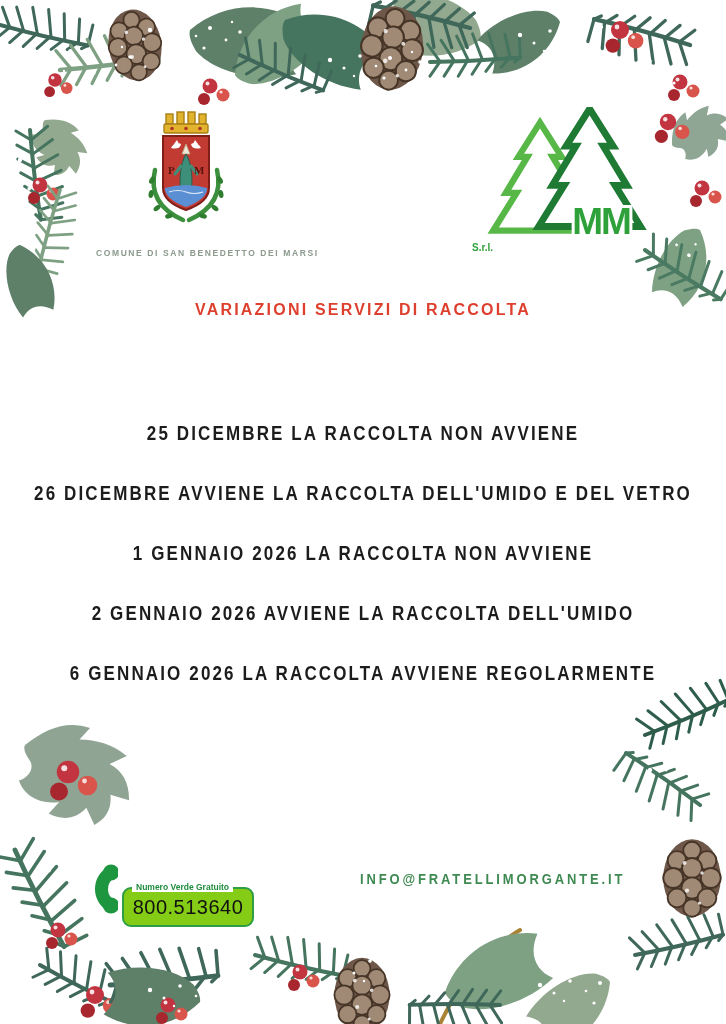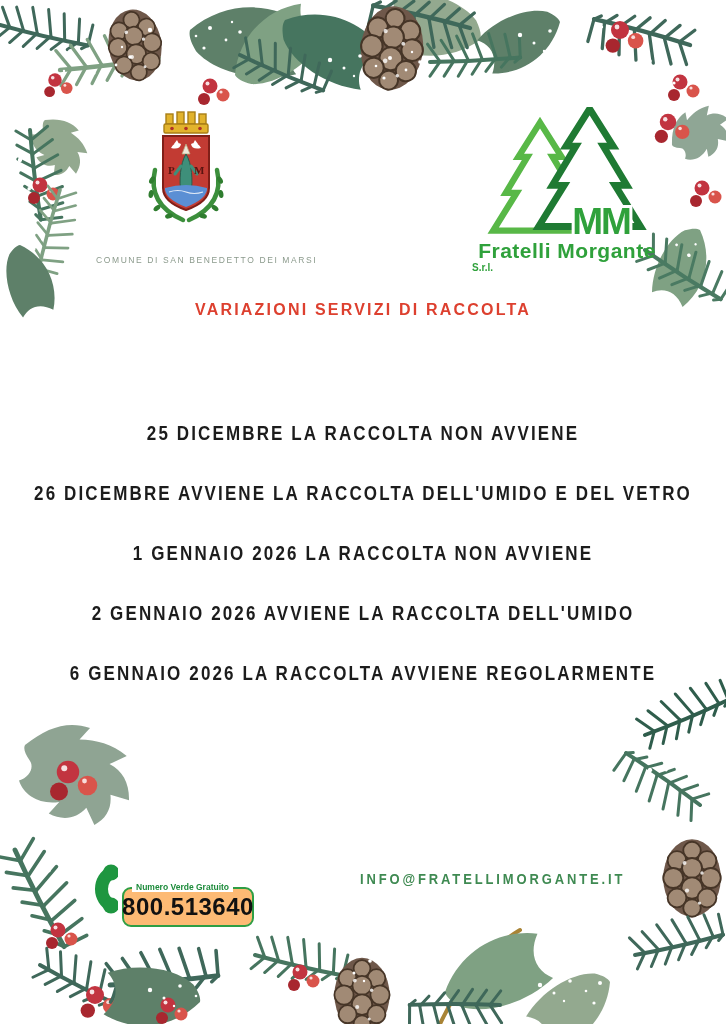--- a/index.html
+++ b/index.html
@@ -6,21 +6,21 @@
   .poster{
     position:relative;width:726px;height:1024px;background:#ffffff;
     overflow:hidden;font-family:"Liberation Sans",sans-serif;
   }
   .decor{position:absolute;left:0;top:0;width:726px;height:1024px;pointer-events:none;}
   .content{position:absolute;left:0;top:0;width:726px;height:1024px;}
 
   
   .muni-block{position:absolute;left:96px;top:108px;width:180px;text-align:center;}
   .muni-label{
-    margin-top:11px;font-size:8.5px;font-weight:normal;letter-spacing:1.6px;
+    margin-top:4px;font-size:8.5px;font-weight:bold;letter-spacing:1.6px;
     color:#8B9A8C;white-space:nowrap;
   }
   .company-block{position:absolute;left:472px;top:107px;width:190px;text-align:center;}
   .company-name{
     margin-top:-4px;font-size:21px;font-weight:bold;color:#2FA13B;
     letter-spacing:0.5px;white-space:nowrap;
   }
   .company-suffix{
     font-size:10px;font-weight:bold;color:#2FA13B;text-align:left;
     padding-right:28px;margin-top:-1px;
@@ -38,29 +38,29 @@
   .schedule-line{
     height:60px;display:flex;align-items:center;justify-content:center;
     font-size:17px;font-weight:700;letter-spacing:0.125em;color:#1C1C1C;
     white-space:nowrap;transform:scaleY(1.18);
   }
 
   
   .phone-group{position:absolute;left:88px;top:851px;display:flex;align-items:center;}
   .phone-box{
     position:relative;margin-left:4px;width:128px;height:36px;
-    border:2.5px solid #2E9E44;border-radius:9px;background:#fdba74;margin-top:36px;
+    border:2.5px solid #2E9E44;border-radius:9px;background:#84cc16;margin-top:36px;
   }
   .phone-label{
     position:absolute;left:8px;top:-7px;background:#fff;padding:0 4px;
     font-size:8.5px;font-weight:bold;color:#1E8C3C;white-space:nowrap;
   }
   .phone-number{
     width:100%;height:100%;display:flex;align-items:center;justify-content:center;
-    font-size:24px;font-weight:bold;color:#111111;letter-spacing:0.5px;
+    font-size:20px;font-weight:normal;color:#111111;letter-spacing:0.5px;
   }
   .email{
     position:absolute;left:360px;top:872px;width:260px;text-align:center;
     font-size:13px;font-weight:700;letter-spacing:0.22em;color:#3F8A52;
     white-space:nowrap;transform:scaleY(1.1);
   }
 </style>
 </head>
 <body>
 
@@ -264,21 +264,20 @@
 
         <g transform="translate(-2,12) scale(0.9)">
           <path d="M70 4 L94 42 L84 42 L108 82 L96 82 L122 124 L18 124 L44 82 L32 82 L56 42 L46 42 Z" fill="#FFFFFF" stroke="#58B847" stroke-width="7" stroke-linejoin="miter"></path>
         </g>
 
         <g transform="translate(42,-2) scale(0.98)">
           <path d="M70 4 L94 42 L84 42 L108 82 L96 82 L122 124 L18 124 L44 82 L32 82 L56 42 L46 42 Z" fill="#FFFFFF" stroke="#1F7A33" stroke-width="7" stroke-linejoin="miter"></path>
         </g>
         <text x="122" y="127" text-anchor="middle" font-family="Liberation Sans, sans-serif" font-size="37" font-weight="bold" fill="#2FA13B" letter-spacing="-2" paint-order="stroke" stroke="#FFFFFF" stroke-width="6">MM</text>
       </svg>
-      <div class="company-name">Fratelli Morgante</div>
       <div class="company-suffix">S.r.l.</div>
     </div>
 
     <div class="title">
       <div>VARIAZIONI SERVIZI DI RACCOLTA</div>
     </div>
 
     <div class="schedule">
       <div class="schedule-line">25 DICEMBRE LA RACCOLTA NON AVVIENE</div>
       <div class="schedule-line">26 DICEMBRE AVVIENE LA RACCOLTA DELL'UMIDO E DEL VETRO</div>

